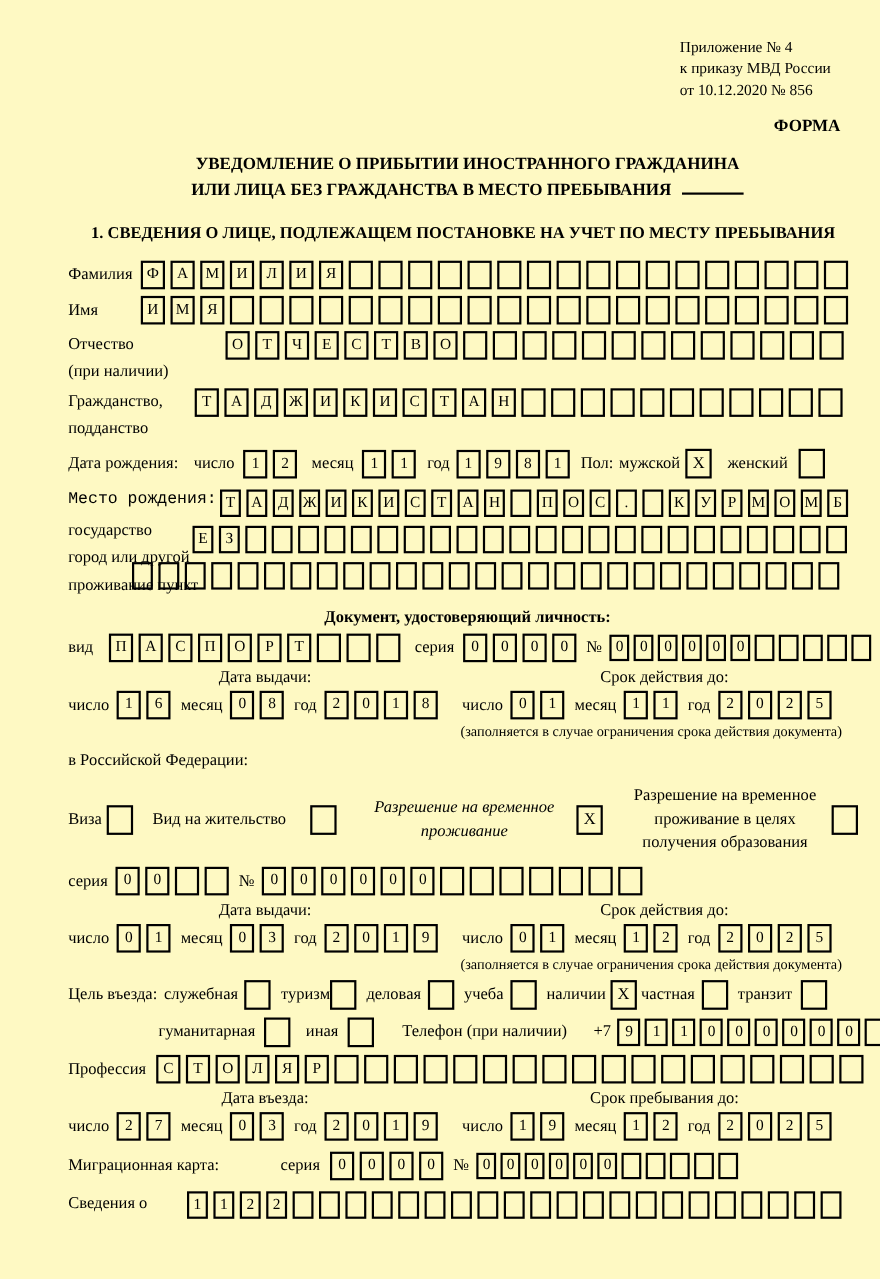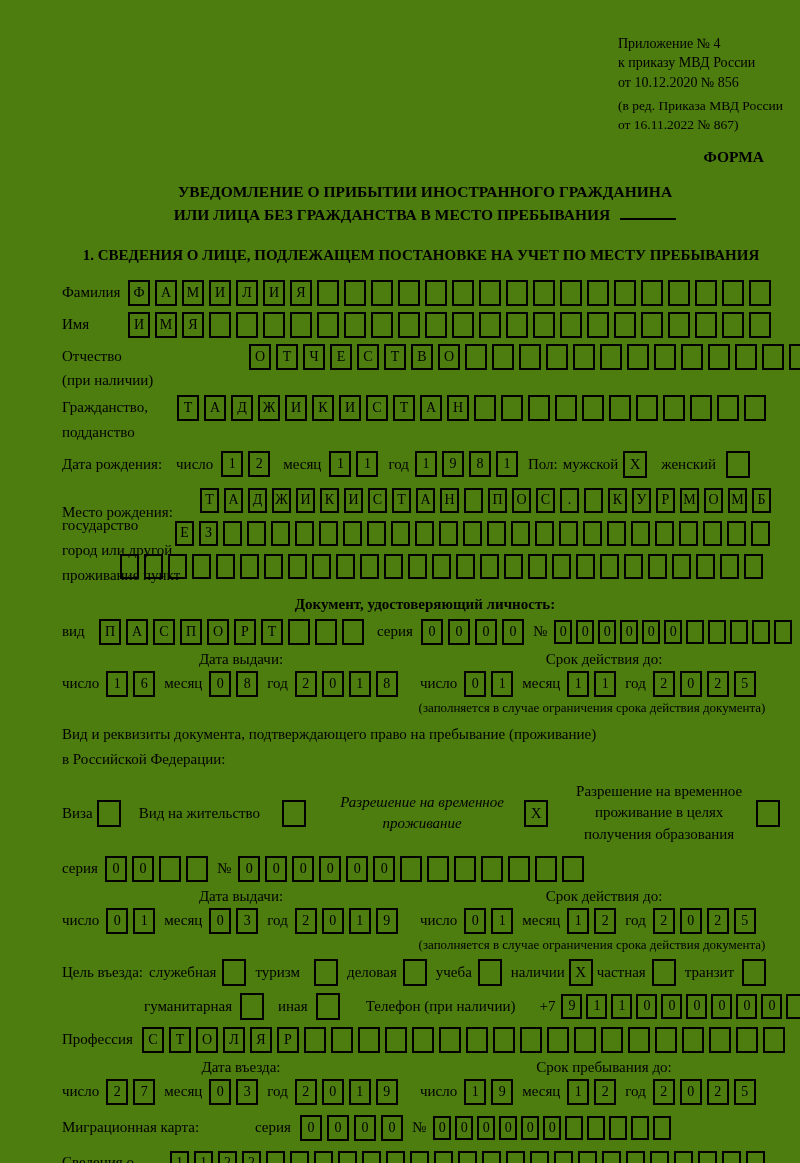--- a/index.html
+++ b/index.html
@@ -1,17 +1,17 @@
 <!DOCTYPE html>
 <html><head>
 <meta charset="utf-8">
 <style>
   html,body{margin:0;padding:0;background:#fff;}
   .page{
-    width:800px;height:1163px;box-sizing:border-box;background:#4d7c0f;color:#000;
+    width:800px;height:1163px;box-sizing:border-box;background:#fef9c3;color:#000;
     font-family:"Liberation Serif",serif;font-size:15px;
     padding:34px 12px 10px 62px;position:relative;overflow:hidden;
   }
   
   .annex{margin-left:556px;font-size:14px;line-height:1.38;}
   .annex .note{margin-top:5px;font-size:13.5px;}
   .forma{font-weight:bold;text-align:right;padding-right:24px;margin-top:14px;font-size:15.5px;}
   .title{text-align:center;font-weight:bold;font-size:15.5px;margin-top:14px;line-height:1.5;}
   .uline{display:inline-block;width:56px;border-bottom:2px solid #000;margin-left:10px;vertical-align:baseline;}
   .section-h{font-weight:bold;font-size:15px;text-align:center;margin:20px 0 16px -8px;}
@@ -51,24 +51,20 @@
 </style>
 </head>
 <body>
 
 <div class="page">
 
   <div class="annex">
     <div>Приложение № 4</div>
     <div>к приказу МВД России</div>
     <div>от 10.12.2020 № 856</div>
-    <div class="note">
-      <div>(в ред. Приказа МВД России</div>
-      <div>от 16.11.2022 № 867)</div>
-    </div>
   </div>
 
   <div class="forma">ФОРМА</div>
 
   <div class="title">
     <div>УВЕДОМЛЕНИЕ О ПРИБЫТИИ ИНОСТРАННОГО ГРАЖДАНИНА</div>
     <div><span>ИЛИ ЛИЦА БЕЗ ГРАЖДАНСТВА В МЕСТО ПРЕБЫВАНИЯ</span><span class="uline"></span></div>
   </div>
 
   <div class="section-h">1. СВЕДЕНИЯ О ЛИЦЕ, ПОДЛЕЖАЩЕМ ПОСТАНОВКЕ НА УЧЕТ ПО МЕСТУ ПРЕБЫВАНИЯ</div>
@@ -126,21 +122,21 @@
         <span class="cell"></span>
         <span class="cell"></span>
         <span class="cell"></span>
         <span class="cell"></span>
         <span class="cell"></span>
         <span class="cell"></span>
         <span class="cell"></span>
       </span>
   </div>
 
-  <div class="row" style="align-items:flex-start;margin-bottom:2px;gap:44px;">
+  <div class="row" style="align-items:flex-start;margin-bottom:2px;">
     <span class="lbl2" style="width:143px;"><span>Отчество</span><br><span>(при наличии)</span></span>
     <span class="cells">
         <span class="cell">О</span>
         <span class="cell">Т</span>
         <span class="cell">Ч</span>
         <span class="cell">Е</span>
         <span class="cell">С</span>
         <span class="cell">Т</span>
         <span class="cell">В</span>
         <span class="cell">О</span>
@@ -208,21 +204,21 @@
         <span class="cell">1</span>
       </span>
     <span style="margin-left:10px;">Пол:</span>
     <span style="margin-left:5px;margin-right:5px;">мужской</span>
     <span class="checkbox">X</span>
     <span style="margin-left:14px;margin-right:10px;">женский</span>
     <span class="checkbox"></span>
   </div>
 
   <div class="absblk" style="height:102px;">
-    <span class="abslbl" style="top:16px;">Место рождения:</span>
+    <span class="abslbl" style="top:0;font-family:Liberation Mono, monospace;">Место рождения:</span>
     <span class="abslbl" style="top:29px;">государство</span>
     <span class="abslbl" style="top:54px;text-align:right;">город или другой</span>
     <span class="abslbl" style="top:79px;">проживание пункт</span>
     <span class="cells sm" style="left:138px;top:0;">
         <span class="cell">Т</span>
         <span class="cell">А</span>
         <span class="cell">Д</span>
         <span class="cell">Ж</span>
         <span class="cell">И</span>
         <span class="cell">К</span>
@@ -384,21 +380,20 @@
             <span class="cell">0</span>
             <span class="cell">2</span>
             <span class="cell">5</span>
           </span>
       </div>
     </div>
     <div class="dnote">(заполняется в случае ограничения срока действия документа)</div>
   </div>
 
   <div class="intro">
-    <div>Вид и реквизиты документа, подтверждающего право на пребывание (проживание)</div>
     <div>в Российской Федерации:</div>
   </div>
 
   <div class="permits">
     <span>Виза</span>
     <span class="checkbox" style="margin-left:4px;"></span>
     <span style="margin-left:18px;">Вид на жительство</span>
     <span class="checkbox" style="margin-left:22px;"></span>
     <span class="mllbl" style="width:192px;margin-left:20px;white-space:normal;font-style:italic;">Разрешение на временное проживание</span>
     <span class="checkbox" style="margin-left:6px;">X</span>
@@ -477,21 +472,21 @@
           </span>
       </div>
     </div>
     <div class="dnote">(заполняется в случае ограничения срока действия документа)</div>
   </div>
 
   <div class="row" style="margin-top:4px;">
     <span>Цель въезда:</span>
     <span style="margin-left:6px;margin-right:6px;">служебная</span>
     <span class="checkbox"></span>
-    <span style="margin-left:9px;margin-right:14px;">туризм</span>
+    <span style="margin-left:9px;margin-right:0;">туризм</span>
     <span class="checkbox"></span>
     <span style="margin-left:9px;margin-right:6px;">деловая</span>
     <span class="checkbox"></span>
     <span style="margin-left:9px;margin-right:6px;">учеба</span>
     <span class="checkbox"></span>
     <span style="margin-left:9px;margin-right:4px;">наличии</span>
     <span class="checkbox">X</span>
     <span style="margin-left:4px;margin-right:6px;">частная</span>
     <span class="checkbox"></span>
     <span style="margin-left:9px;margin-right:8px;">транзит</span>

